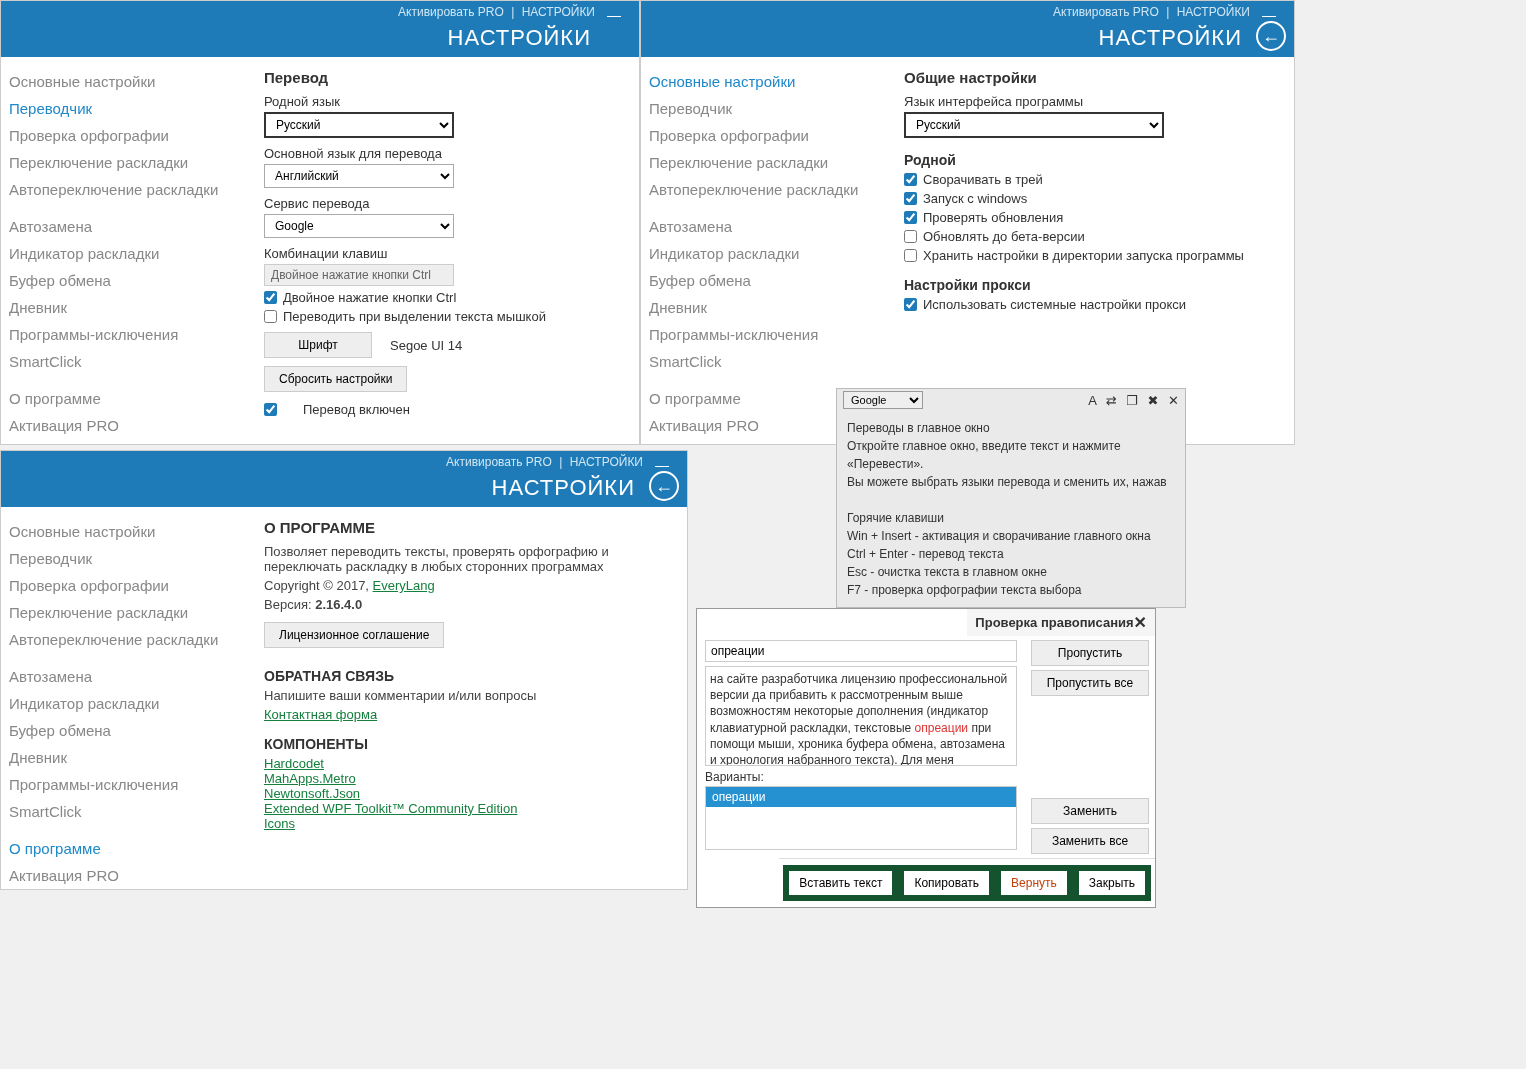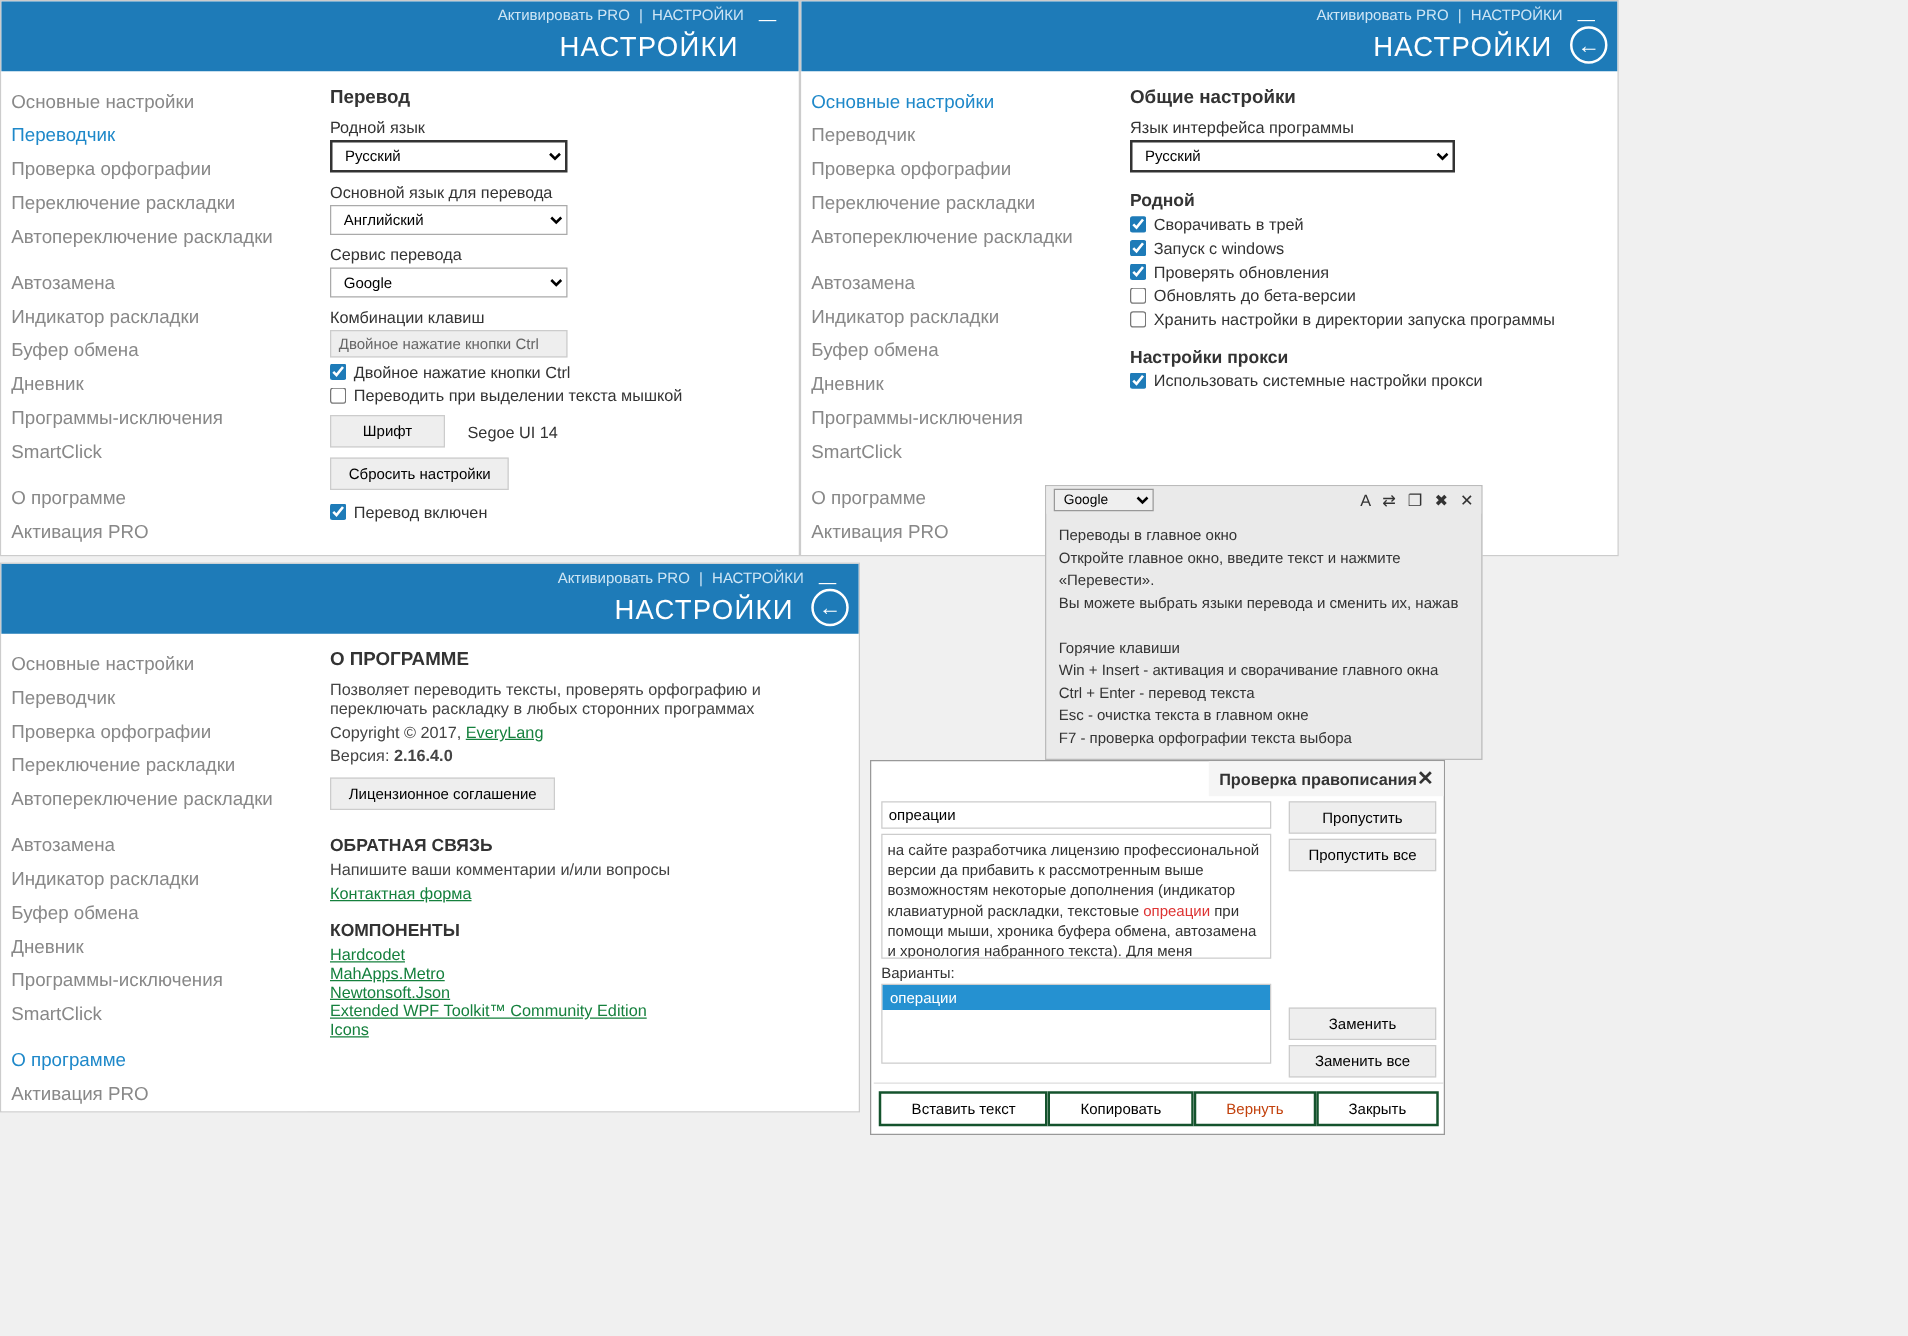--- a/index.html
+++ b/index.html
@@ -81,21 +81,21 @@
   width: 190px; padding: 3px 6px; font-size: 12px; border: 1px solid #aaa; background: #fff;
 }
 .content select.bold-border { border: 2px solid #333; }
 .hotkeyfield { background: #eee; border: 1px solid #ccc; color: #666; display: inline-block; }
 .checkrow { display: flex; align-items: center; margin: 4px 0; font-size: 13px; }
 .checkrow input { margin-right: 6px; accent-color: #1e7bb8;}
 .btn {
   padding: 5px 14px; background: #eee; border: 1px solid #ccc; font-size: 12px; cursor: pointer;
 }
 .fontrow { display: flex; align-items: center; gap: 18px; margin: 8px 0;}
-.fontrow .btn { width: 92px; text-align: center;}
+.fontrow .btn { width: 108px; text-align: center;}
 .link { color: #15803d; text-decoration: underline; cursor: pointer; margin-top: 28px; }
 .section-title { font-size: 14px; font-weight: 600; margin-top: 14px; margin-bottom: 4px; }
 .content .plain { font-size: 13px; color: #444; margin-bottom: 4px; }
 
 
 .tpanel {
   position: absolute;
   background: #eaeaea;
   border: 1px solid #bbb;
 }
@@ -122,21 +122,21 @@
 .spell .scol-r button { padding: 5px; font-size: 12px; background: #eee; border: 1px solid #ccc; cursor: pointer; }
 .spell .misspelled-display {
   width: 100%; height: 100px; font-size: 12px; border: 1px solid #ccc; padding: 4px;
   font-family: inherit; line-height: 1.35; overflow: hidden; background: #fff;
 }
 .spell .misspelled-display .err { color: #d33; }
 .spell .variants { font-size: 12px; margin-top: 4px;}
 .spell .variant-list { border: 1px solid #ccc; height: 64px; margin-top: 2px;}
 .spell .variant-list .vitem { background: #2591d1; color: #fff; padding: 3px 6px; font-size: 12px; cursor: pointer;}
 .spell .footerbtns { display: flex; justify-content: space-around; padding: 6px 4px; border-top: 1px solid #ddd;}
-.spell .footerbtns button { padding: 5px 24px; font-size: 12px; background: #fff; border: 2px solid #14532d; cursor: pointer;}
+.spell .footerbtns button { padding: 5px 10px; font-size: 12px; background: #fff; border: 6px solid #14532d; cursor: pointer;}
 .spell .footerbtns button.disabled { color: #c2410c; }
 .word-input { width: 100%; border: 1px solid #ccc; padding: 3px 5px; font-size: 12px; margin-bottom: 4px;}
 
 
 #w1 { left: 0; top: 0; width: 640px; height: 445px; }
 #w2 { left: 640; top: 0; width: 655px; height: 445px; }
 #w3 { left: 0; top: 450px; width: 688px; height: 440px; }
 #tp { left: 836px; top: 388px; width: 350px; height: 220px; }
 #sp { left: 696px; top: 608px; width: 460px; height: 300px; }
 
@@ -188,21 +188,21 @@
         </div>
       <div class="checkrow">
           <input type="checkbox" style="">
           <span>Переводить при выделении текста мышкой</span>
         </div>
       <div class="fontrow">
         <button class="btn">Шрифт</button>
         <span>Segoe UI 14</span>
       </div>
       <button class="btn">Сбросить настройки</button>
-      <div class="checkrow" style="margin-top:10px;">
+      <div class="checkrow" style="margin-top:10px;gap:20px;">
           <input type="checkbox" checked="" style="">
           <span>Перевод включен</span>
         </div>
     </div>
   </div>
 </div>
 
 <div class="window" id="w2" style="left:640px;">
   <div class="titlebar">
     <div class="toplinks">

